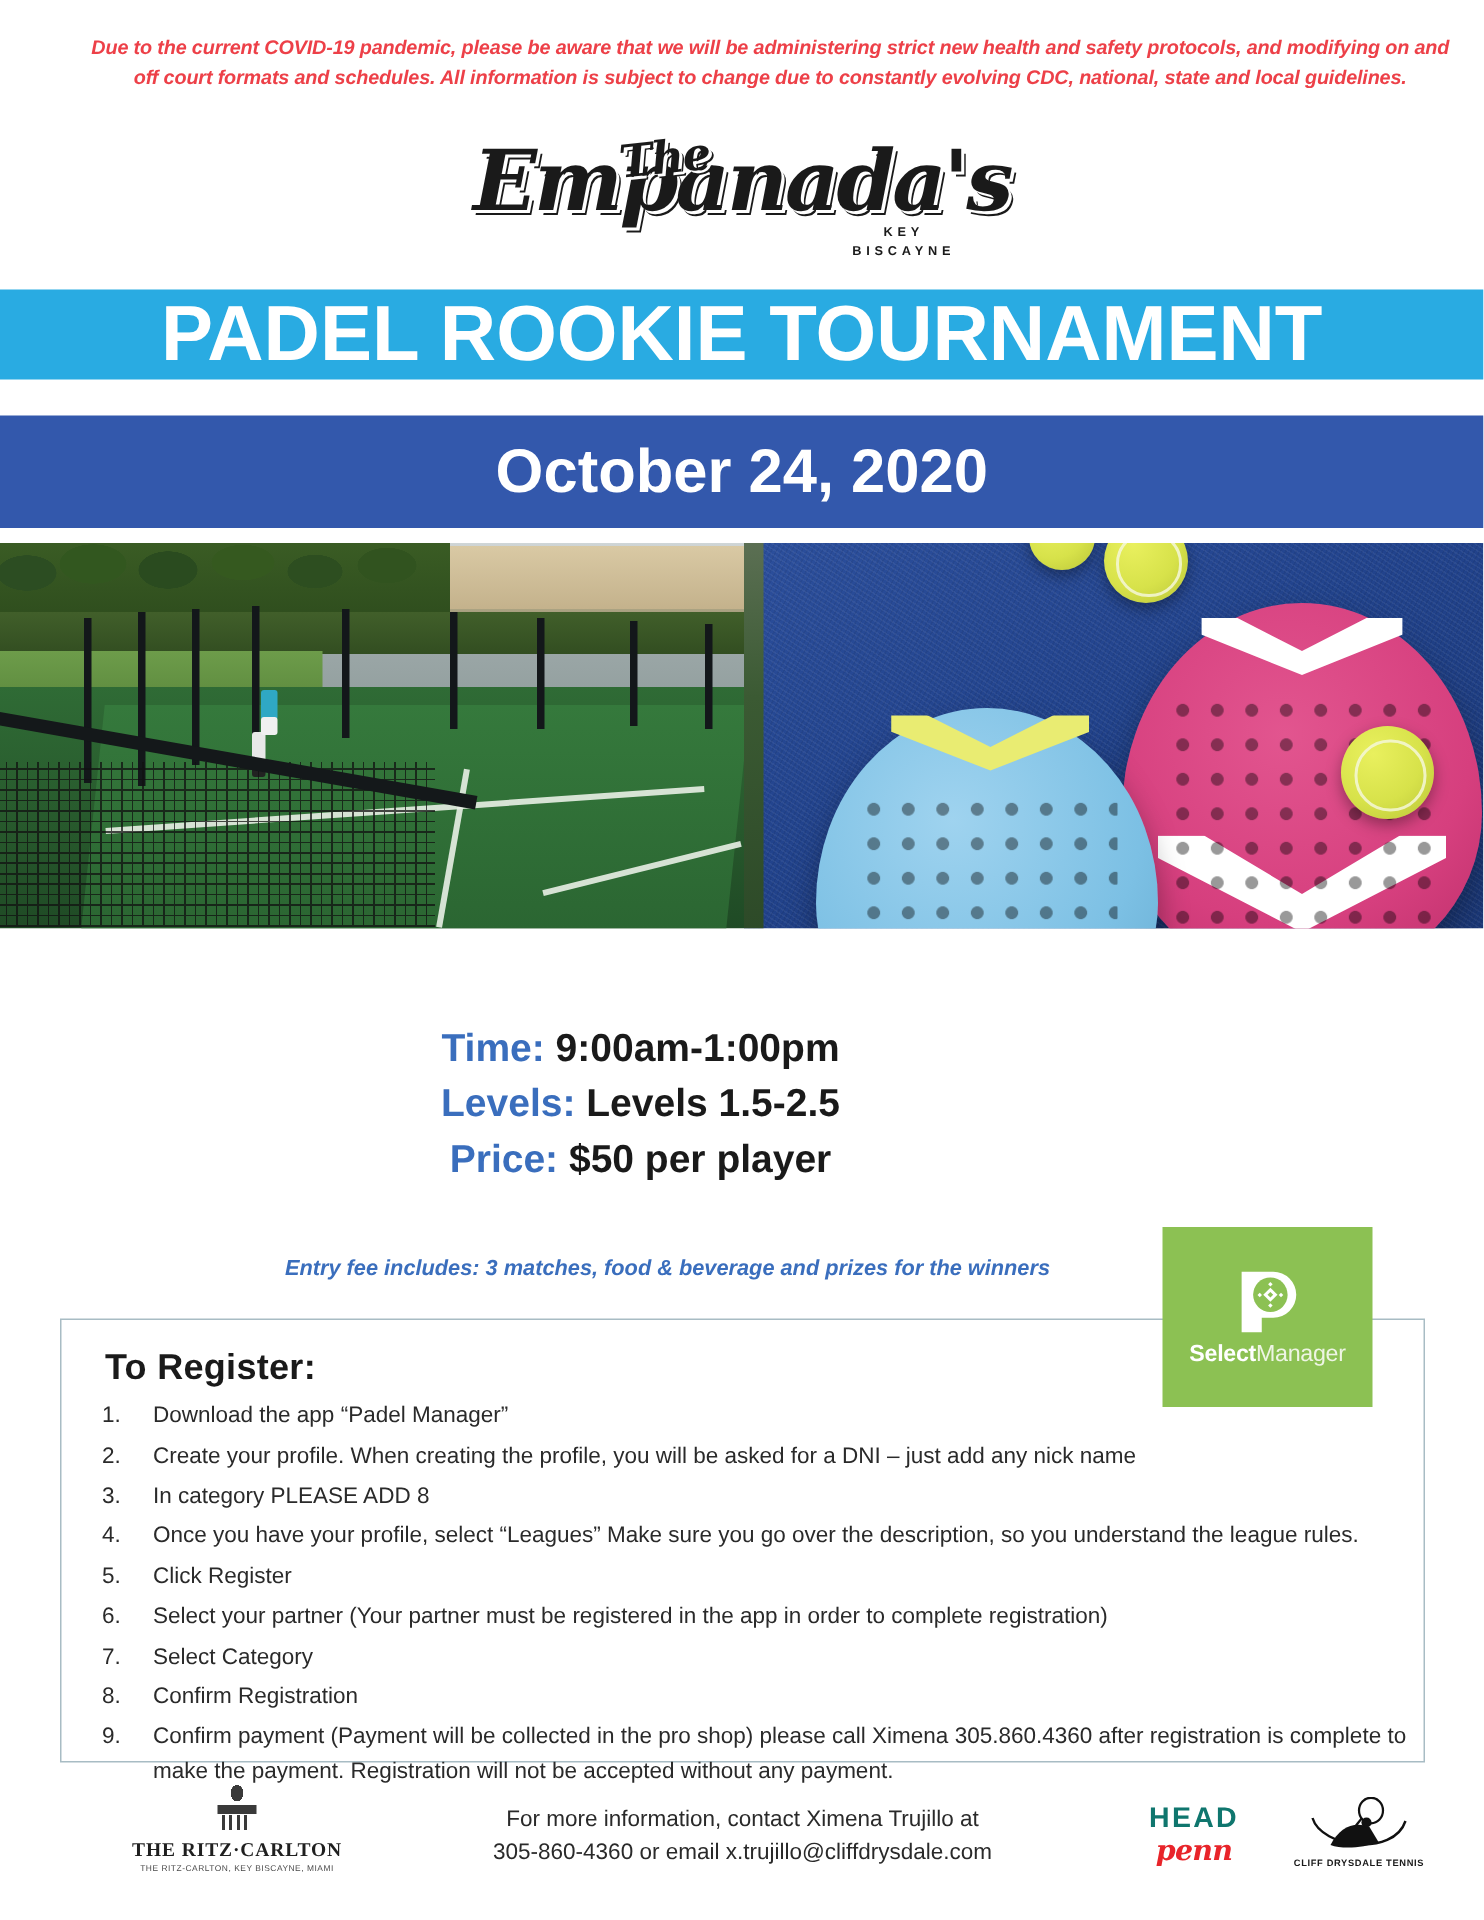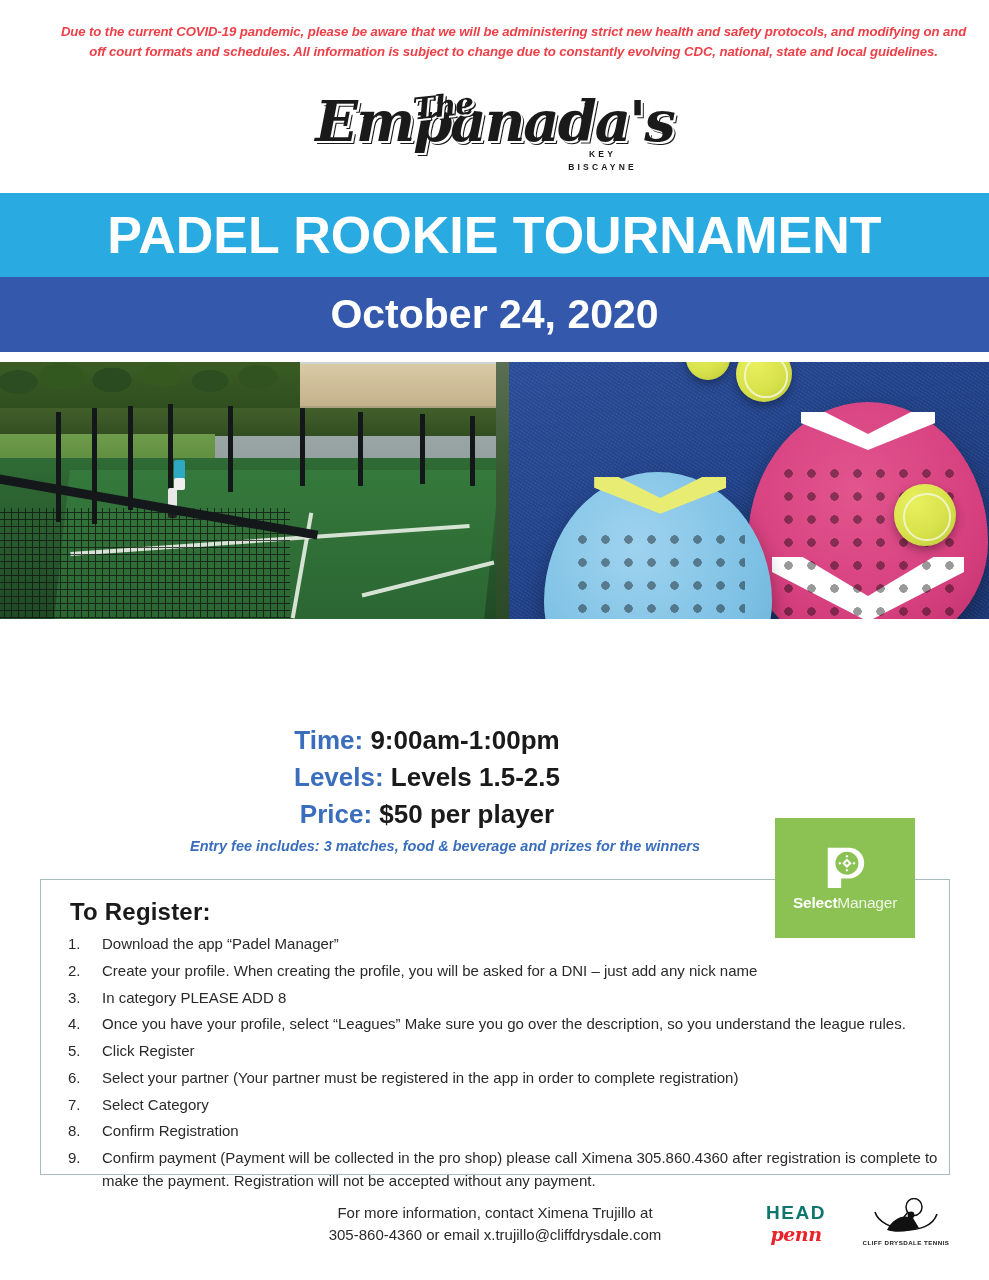--- a/index.html
+++ b/index.html
@@ -52,21 +52,21 @@
     text-shadow:2px 2px 0 #ffffff, 3px 3px 0 #1a1a1a;
   }
   .brand-sub{
     font-size:8.5px;font-weight:700;letter-spacing:3.2px;
     color:#1a1a1a;line-height:1.5;text-align:center;
     transform:translateX(108px) translateY(-6px);
   }
 
   
   .band-title{
-    position:absolute;left:0;top:193px;width:989px;height:84px;
+    position:absolute;left:0;top:193px;width:989px;height:60px;
     background:#29abe2;
     display:flex;align-items:center;justify-content:center;
   }
   .band-title span{
     color:#ffffff;
     font-size:52px;
     font-weight:800;
     letter-spacing:0px;
     font-family:"Liberation Sans", sans-serif;
     white-space:nowrap;
@@ -192,21 +192,21 @@
   
   .intro{
     position:absolute;left:82px;top:634px;width:825px;
     text-align:center;
     font-size:19.5px;
     line-height:1.45;
     color:#2a2a2a;
     font-family:"Liberation Sans", sans-serif;
   }
   .details{
-    position:absolute;left:0;top:722px;width:854px;text-align:center;
+    position:absolute;left:0;top:680px;width:854px;text-align:center;
   }
   .dline{font-size:26px;line-height:1.42;font-weight:700;color:#1a1a1a;}
   .dlabel{color:#3a6ebd;}
   .entry{
     position:absolute;left:0;top:838px;width:890px;text-align:center;
     font-size:14.5px;font-style:italic;color:#3a6ebd;font-weight:600;
   }
 
   
   .pm-box{
@@ -433,20 +433,25 @@
       <span class="reg-txt">Confirm Registration</span>
     </div>
     <div class="reg-item">
       <span class="reg-num">9.</span>
       <span class="reg-txt">Confirm payment (Payment will be collected in the pro shop) please call Ximena 305.860.4360 after registration is complete to make the payment.  Registration will not be accepted without any payment.</span>
     </div>
   </div>
 
   <div class="footer">
 
+    <div class="rc">
+      <div class="rc-crest"></div>
+      <div class="rc-name">THE RITZ·CARLTON</div>
+      <div class="rc-sub">THE RITZ-CARLTON, KEY BISCAYNE, MIAMI</div>
+    </div>
 
     <div class="contact">
       <div>For more information, contact Ximena Trujillo at</div>
       <div>305-860-4360 or email x.trujillo@cliffdrysdale.com</div>
     </div>
 
     <div class="sponsors">
       <div class="head-logo">
         <div class="head-word">HEAD</div>
         <div class="penn-word">penn</div>

